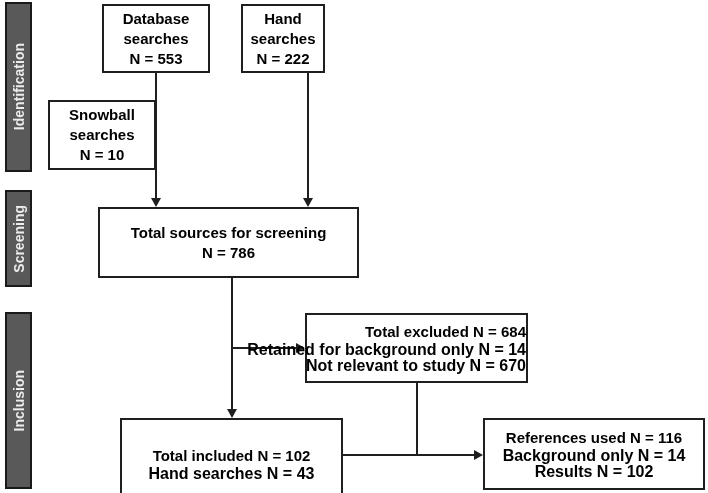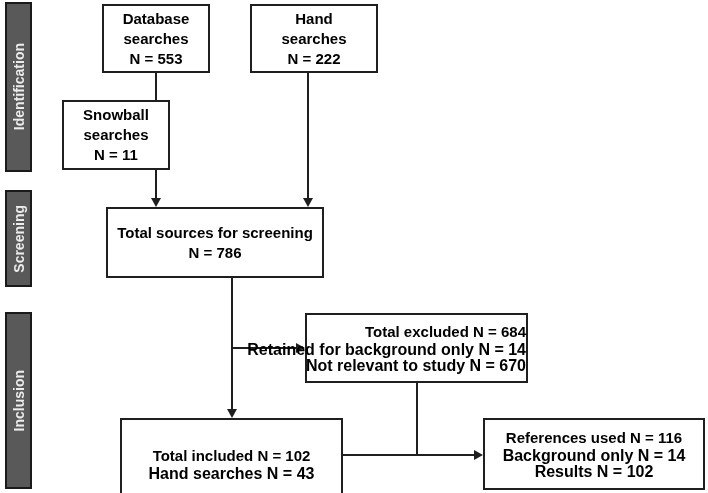--- a/index.html
+++ b/index.html
@@ -97,33 +97,33 @@
 
   <div class="line-h" style="left:343px; top:454px; width:131px;"></div>
   <div class="arrow-right" style="left:474px; top:450px;"></div>
 
   <div class="box" style="left:102px; top:4px; width:108px; height:69px;">
     <span class="t1">Database</span>
     <span class="t1">searches</span>
     <span class="t1">N = 553</span>
   </div>
 
-  <div class="box" style="left:250px; top:4px; width:128px; height:69px;justify-content:center;">
+  <div class="box" style="left:241px; top:4px; width:84px; height:69px;justify-content:center;">
     <span class="t1">Hand</span>
     <span class="t1">searches</span>
     <span class="t1">N = 222</span>
   </div>
 
-  <div class="box" style="left:48px; top:100px; width:108px; height:70px;margin-left:14px;">
+  <div class="box" style="left:48px; top:100px; width:108px; height:70px;">
     <span class="t1">Snowball</span>
     <span class="t1">searches</span>
-    <span class="t1">N = 11</span>
+    <span class="t1">N = 10</span>
   </div>
 
-  <div class="box" style="left:106px; top:207px; width:218px; height:71px;">
+  <div class="box" style="left:98px; top:207px; width:261px; height:71px;">
     <span class="t1">Total sources for screening</span>
     <span class="t1">N = 786</span>
   </div>
 
   <div class="box" style="left:305px; top:313px; width:223px; height:70px;align-items:flex-end;">
     <span class="t1">Total excluded N = 684</span>
     <span class="t2">Retained for background only N = 14</span>
     <span class="t2">Not relevant to study N = 670</span>
   </div>
 

